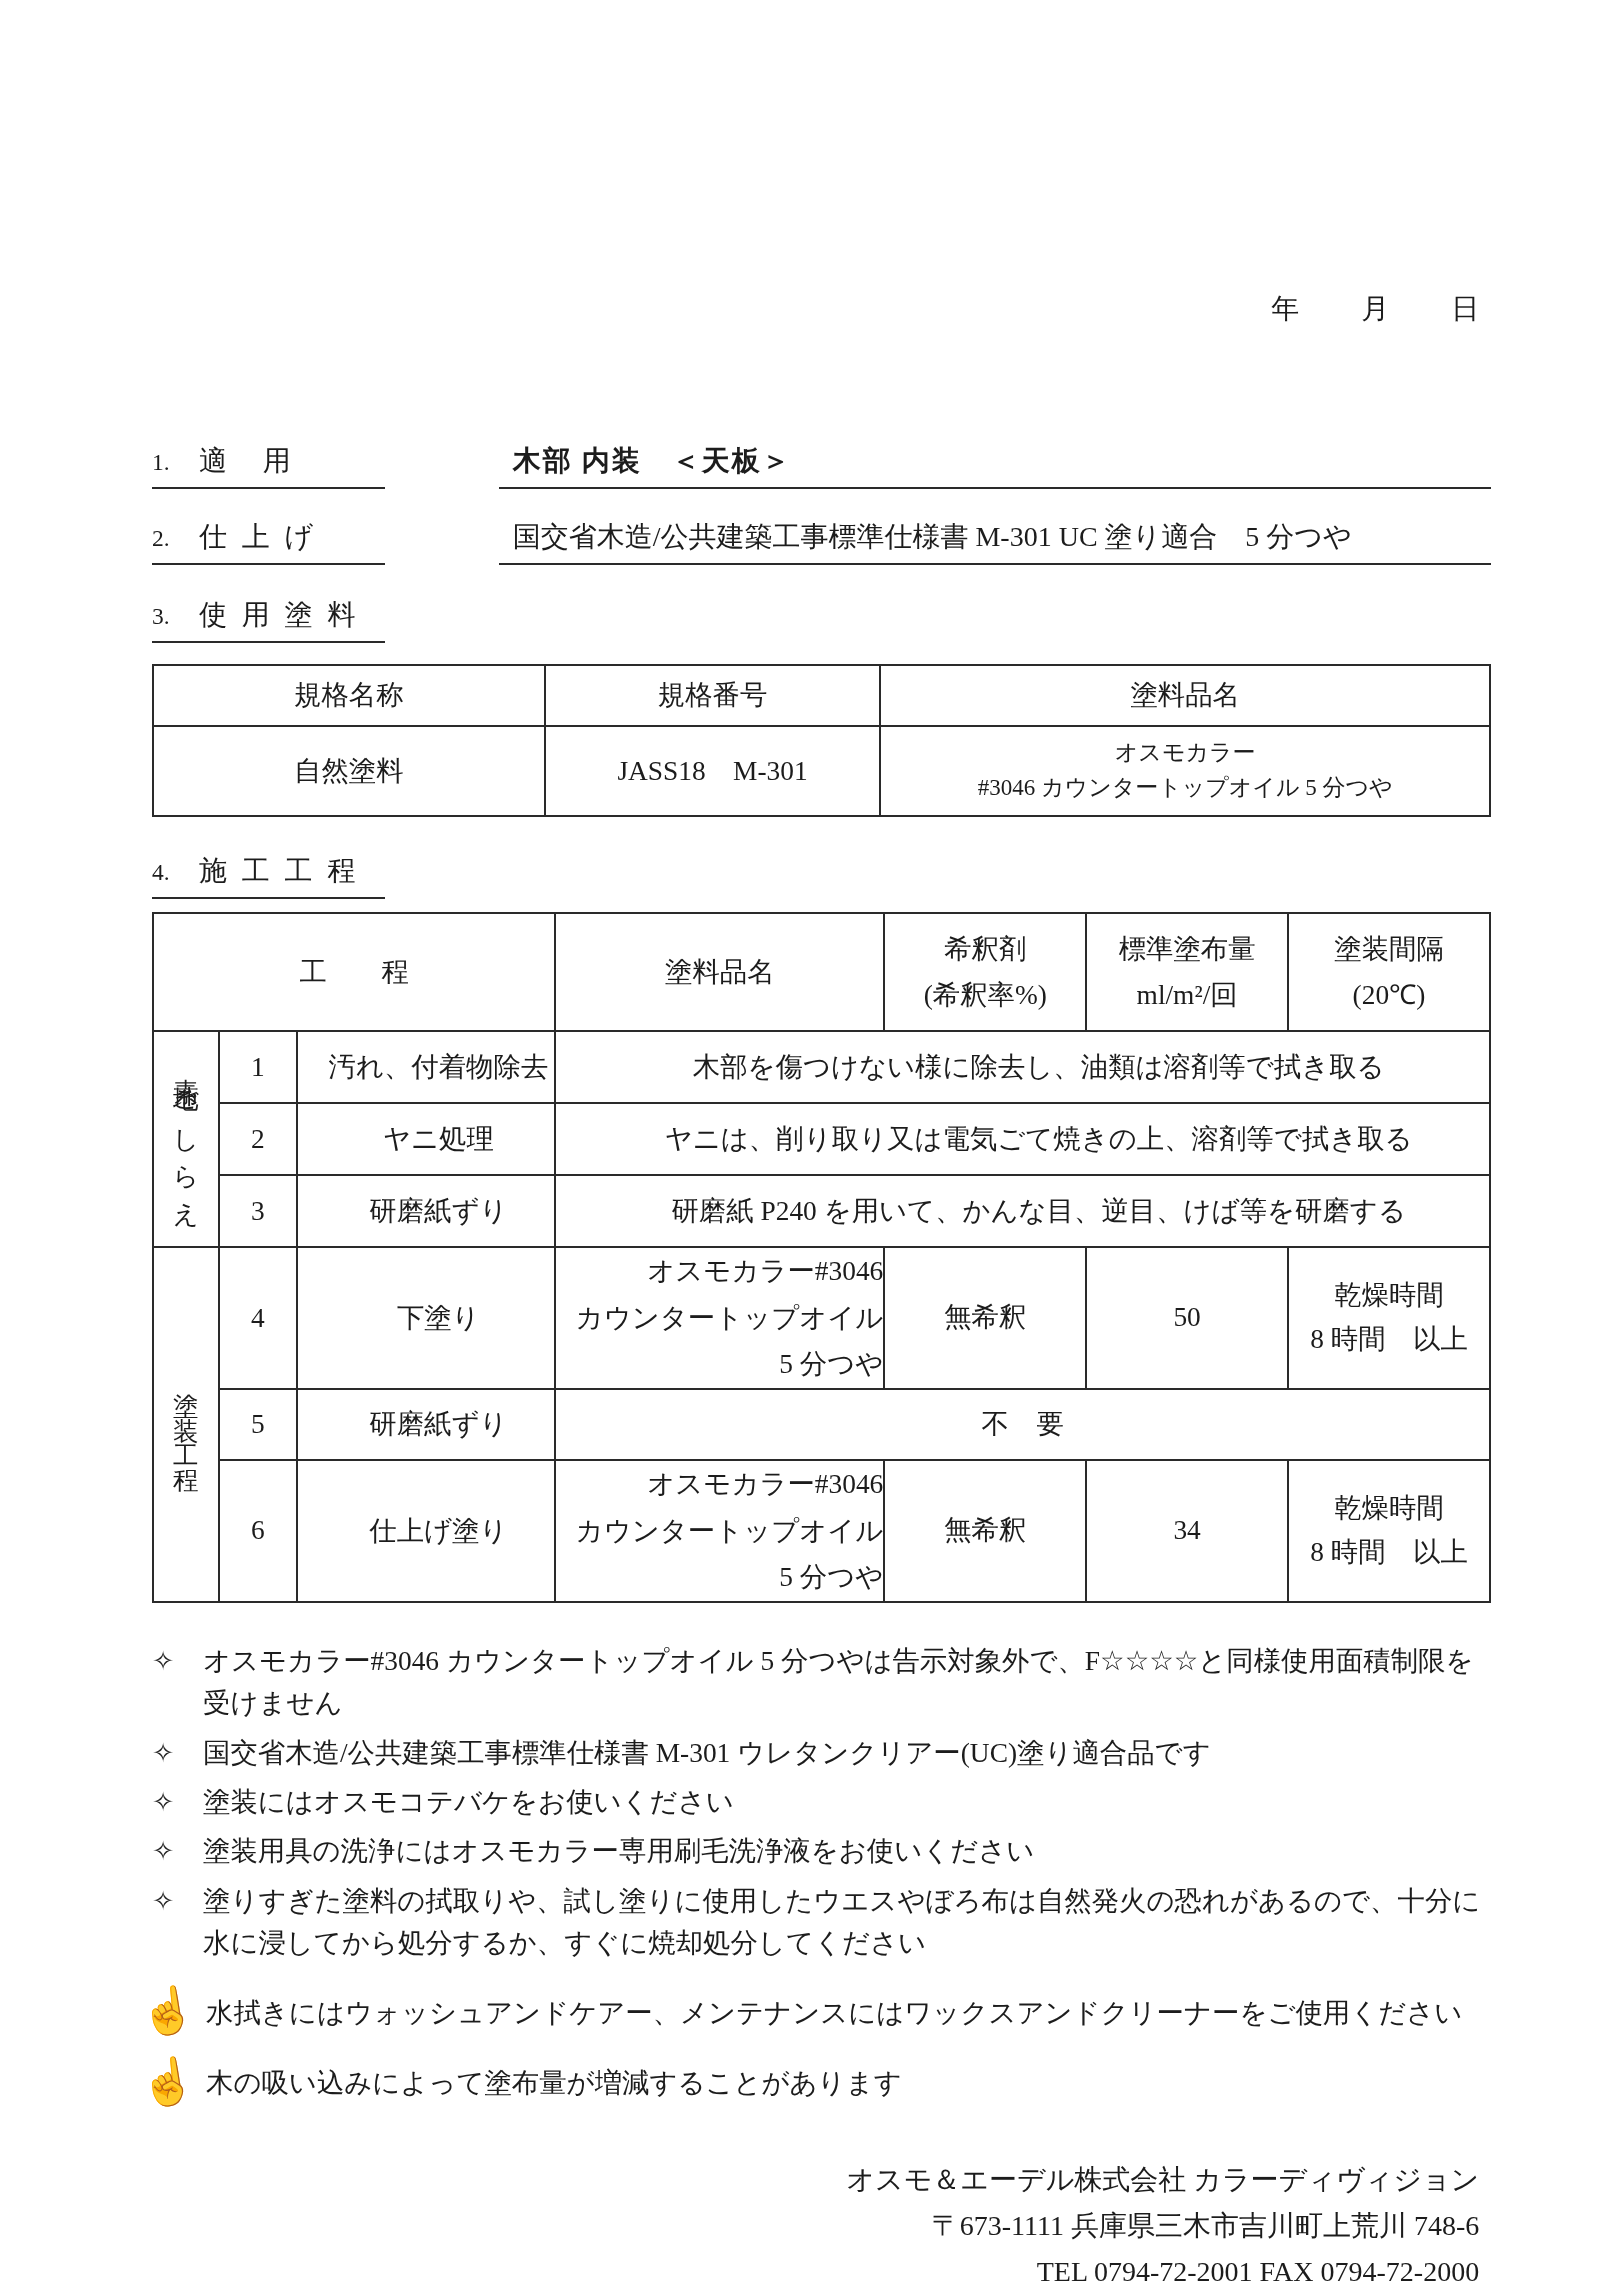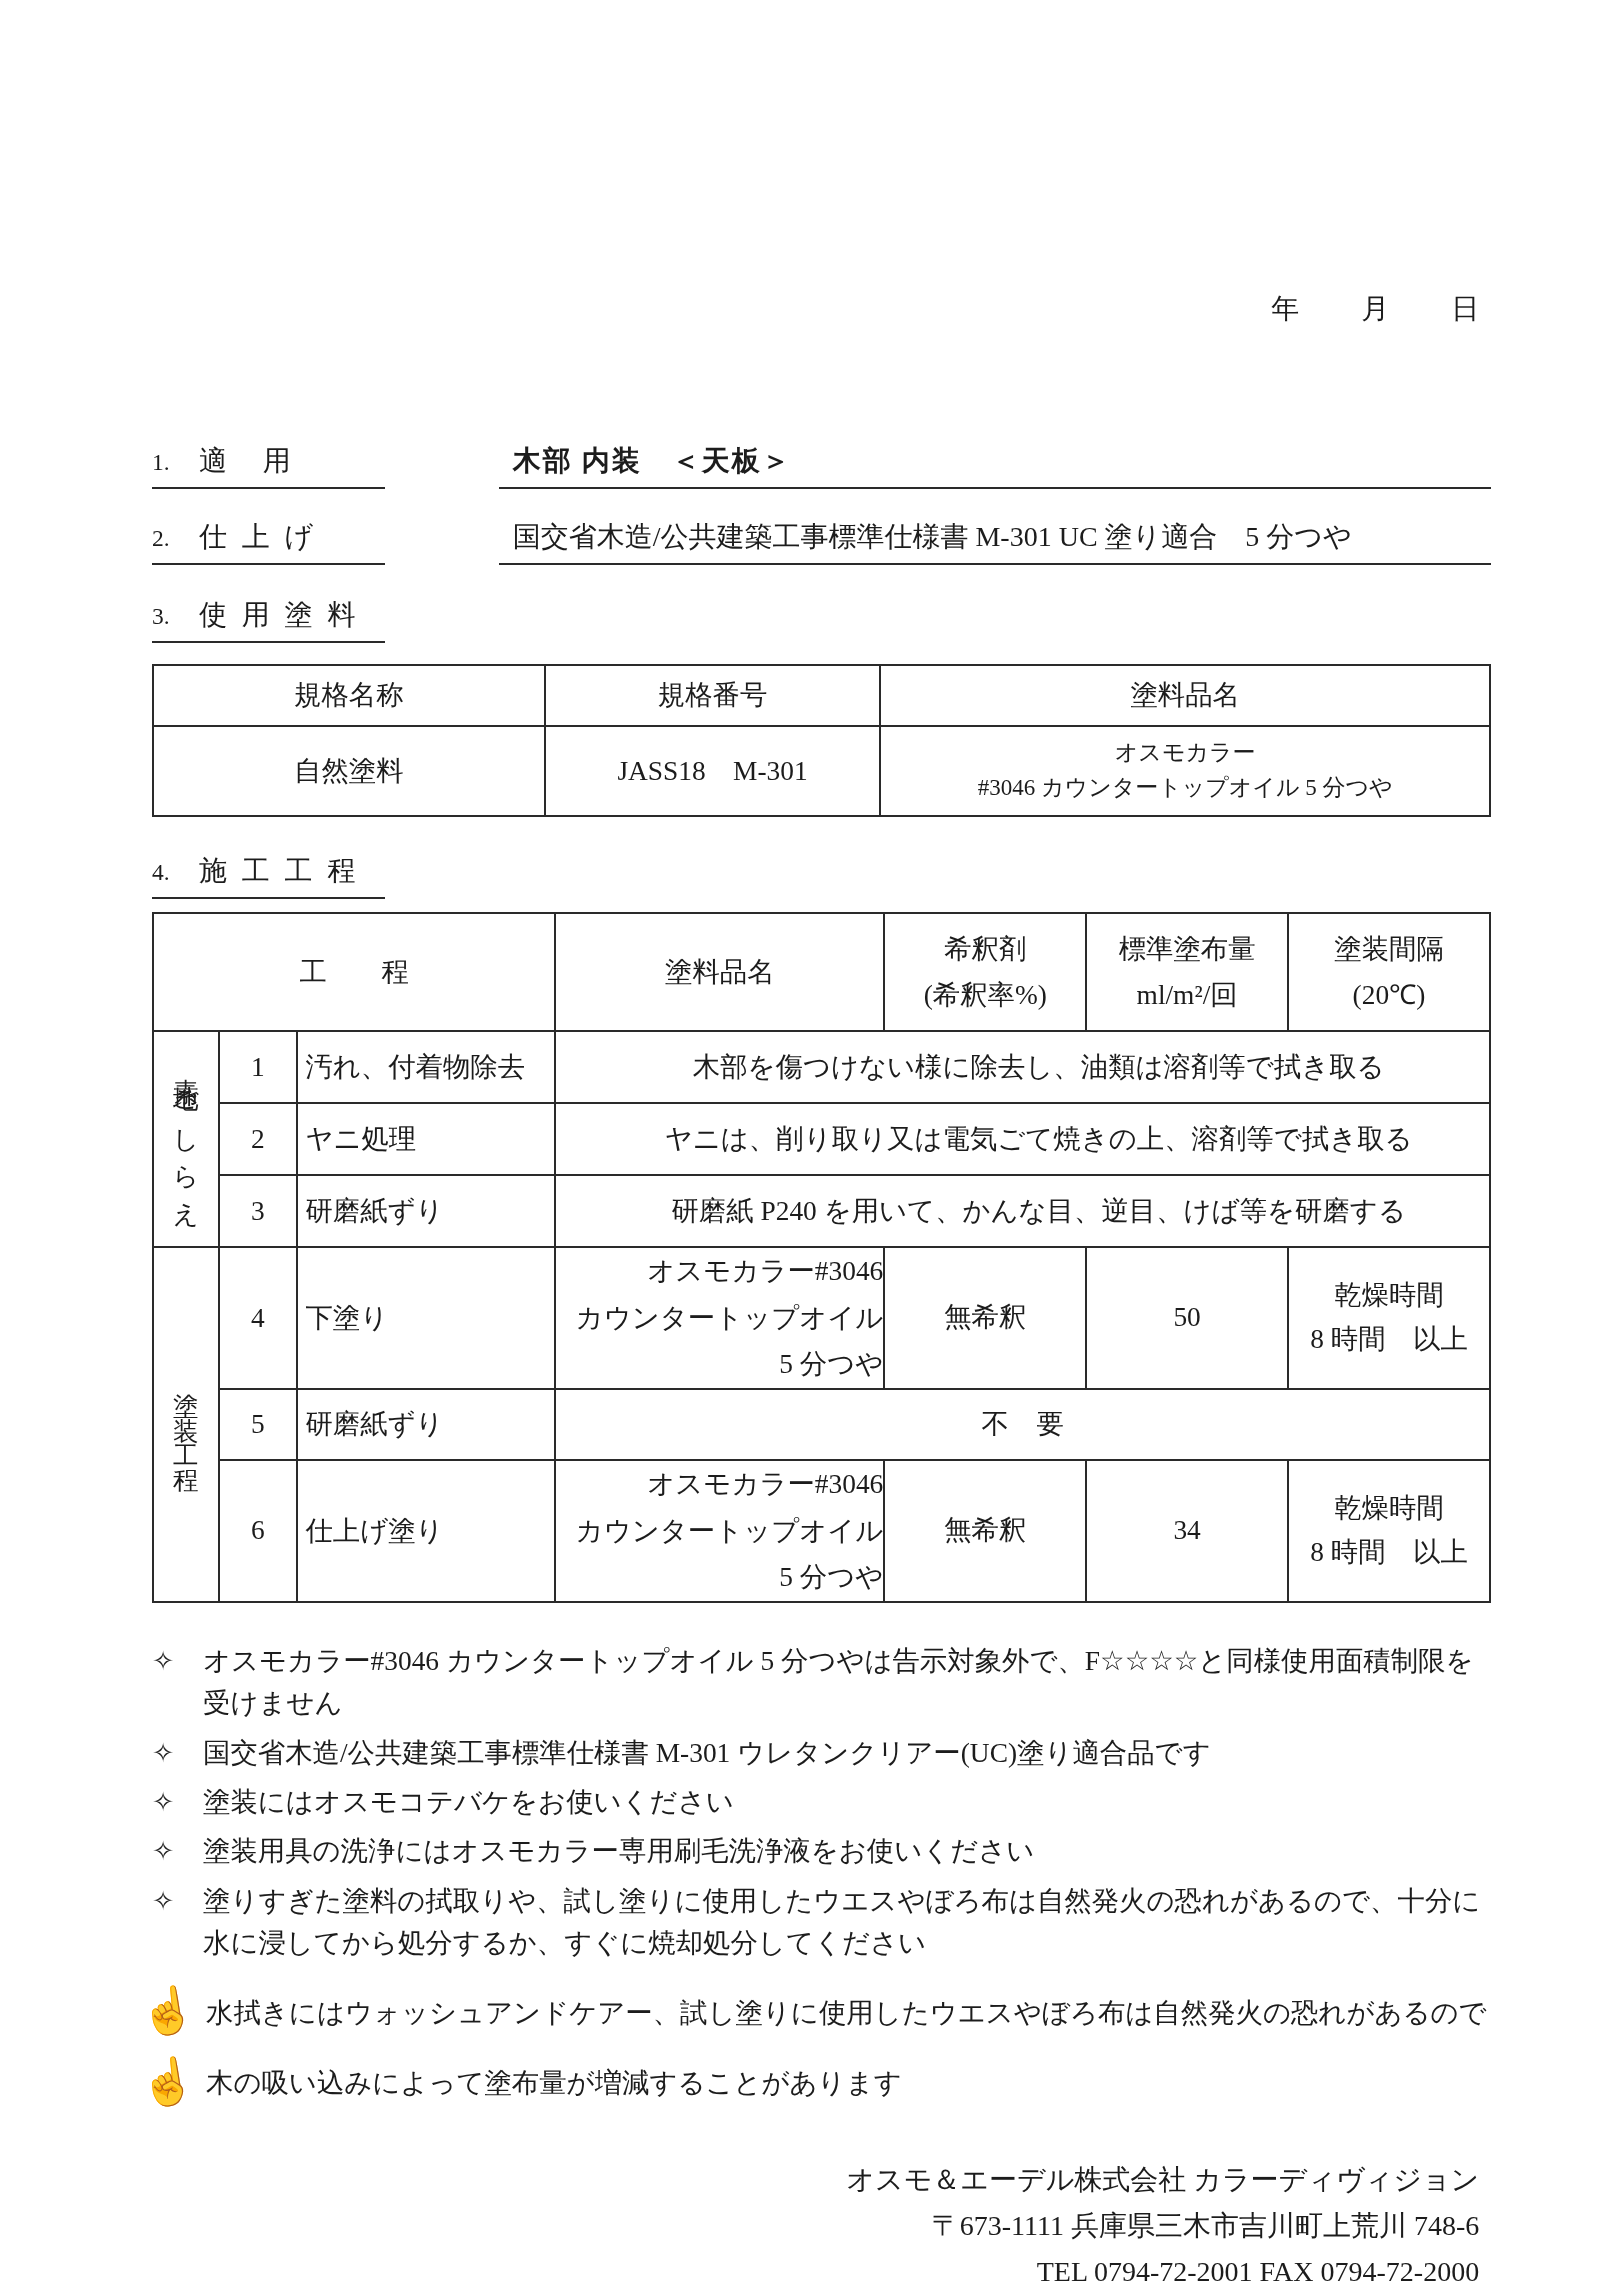--- a/index.html
+++ b/index.html
@@ -62,21 +62,21 @@
   .t2 .vlabel {
     writing-mode:vertical-rl;
     text-orientation:upright;
     text-align:center;
     font-size:25.5px;
     letter-spacing:7.8px;
     padding:5.9px 0;
   }
   .t2 .vlabel.wide { letter-spacing:25.5px; }
   .t2 .num { text-align:center; }
-  .t2 .pname { text-align:left; padding-left:7px; }
+  .t2 .pname { text-align:center; padding-left:24px; }
   .t2 .desc { text-align:center; padding-left:32px; }
   .t2 .paint { text-align:right; padding-left:15.7px; line-height:1.7; }
   .t2 .center { text-align:center; line-height:1.6; }
   .t2 tr.r-prep td { height:72px; }
   .t2 tr.r-coat td { height:134px; }
   .t2 tr.r-mid td  { height:71px; }
 
   .notes { margin-top:37px; }
   .note { display:flex; margin-bottom:6.9px; font-size:27.4px; line-height:1.55; }
   .note .bullet { flex:0 0 51px; width:51px; font-size:26.5px; padding-top:1px; color:#222; }
@@ -238,21 +238,21 @@
         <span class="txt">塗装用具の洗浄にはオスモカラー専用刷毛洗浄液をお使いください</span>
       </div>
       <div class="note">
         <span class="bullet">✧</span>
         <span class="txt">塗りすぎた塗料の拭取りや、試し塗りに使用したウエスやぼろ布は自然発火の恐れがあるので、十分に水に浸してから処分するか、すぐに焼却処分してください</span>
       </div>
     </div>
 
     <div class="hand-note">
       <span class="hand">☝</span>
-      <span>水拭きにはウォッシュアンドケアー、試し塗りに使用したウエスやぼろ布は自然発火の恐れがあるので</span>
+      <span>水拭きにはウォッシュアンドケアー、メンテナンスにはワックスアンドクリーナーをご使用ください</span>
     </div>
     <div class="hand-note">
       <span class="hand">☝</span>
       <span>木の吸い込みによって塗布量が増減することがあります</span>
     </div>
 
     <div class="footer">
       <div>オスモ＆エーデル株式会社  カラーディヴィジョン</div>
       <div>〒673-1111 兵庫県三木市吉川町上荒川 748-6</div>
       <div>TEL 0794-72-2001 FAX 0794-72-2000</div>

